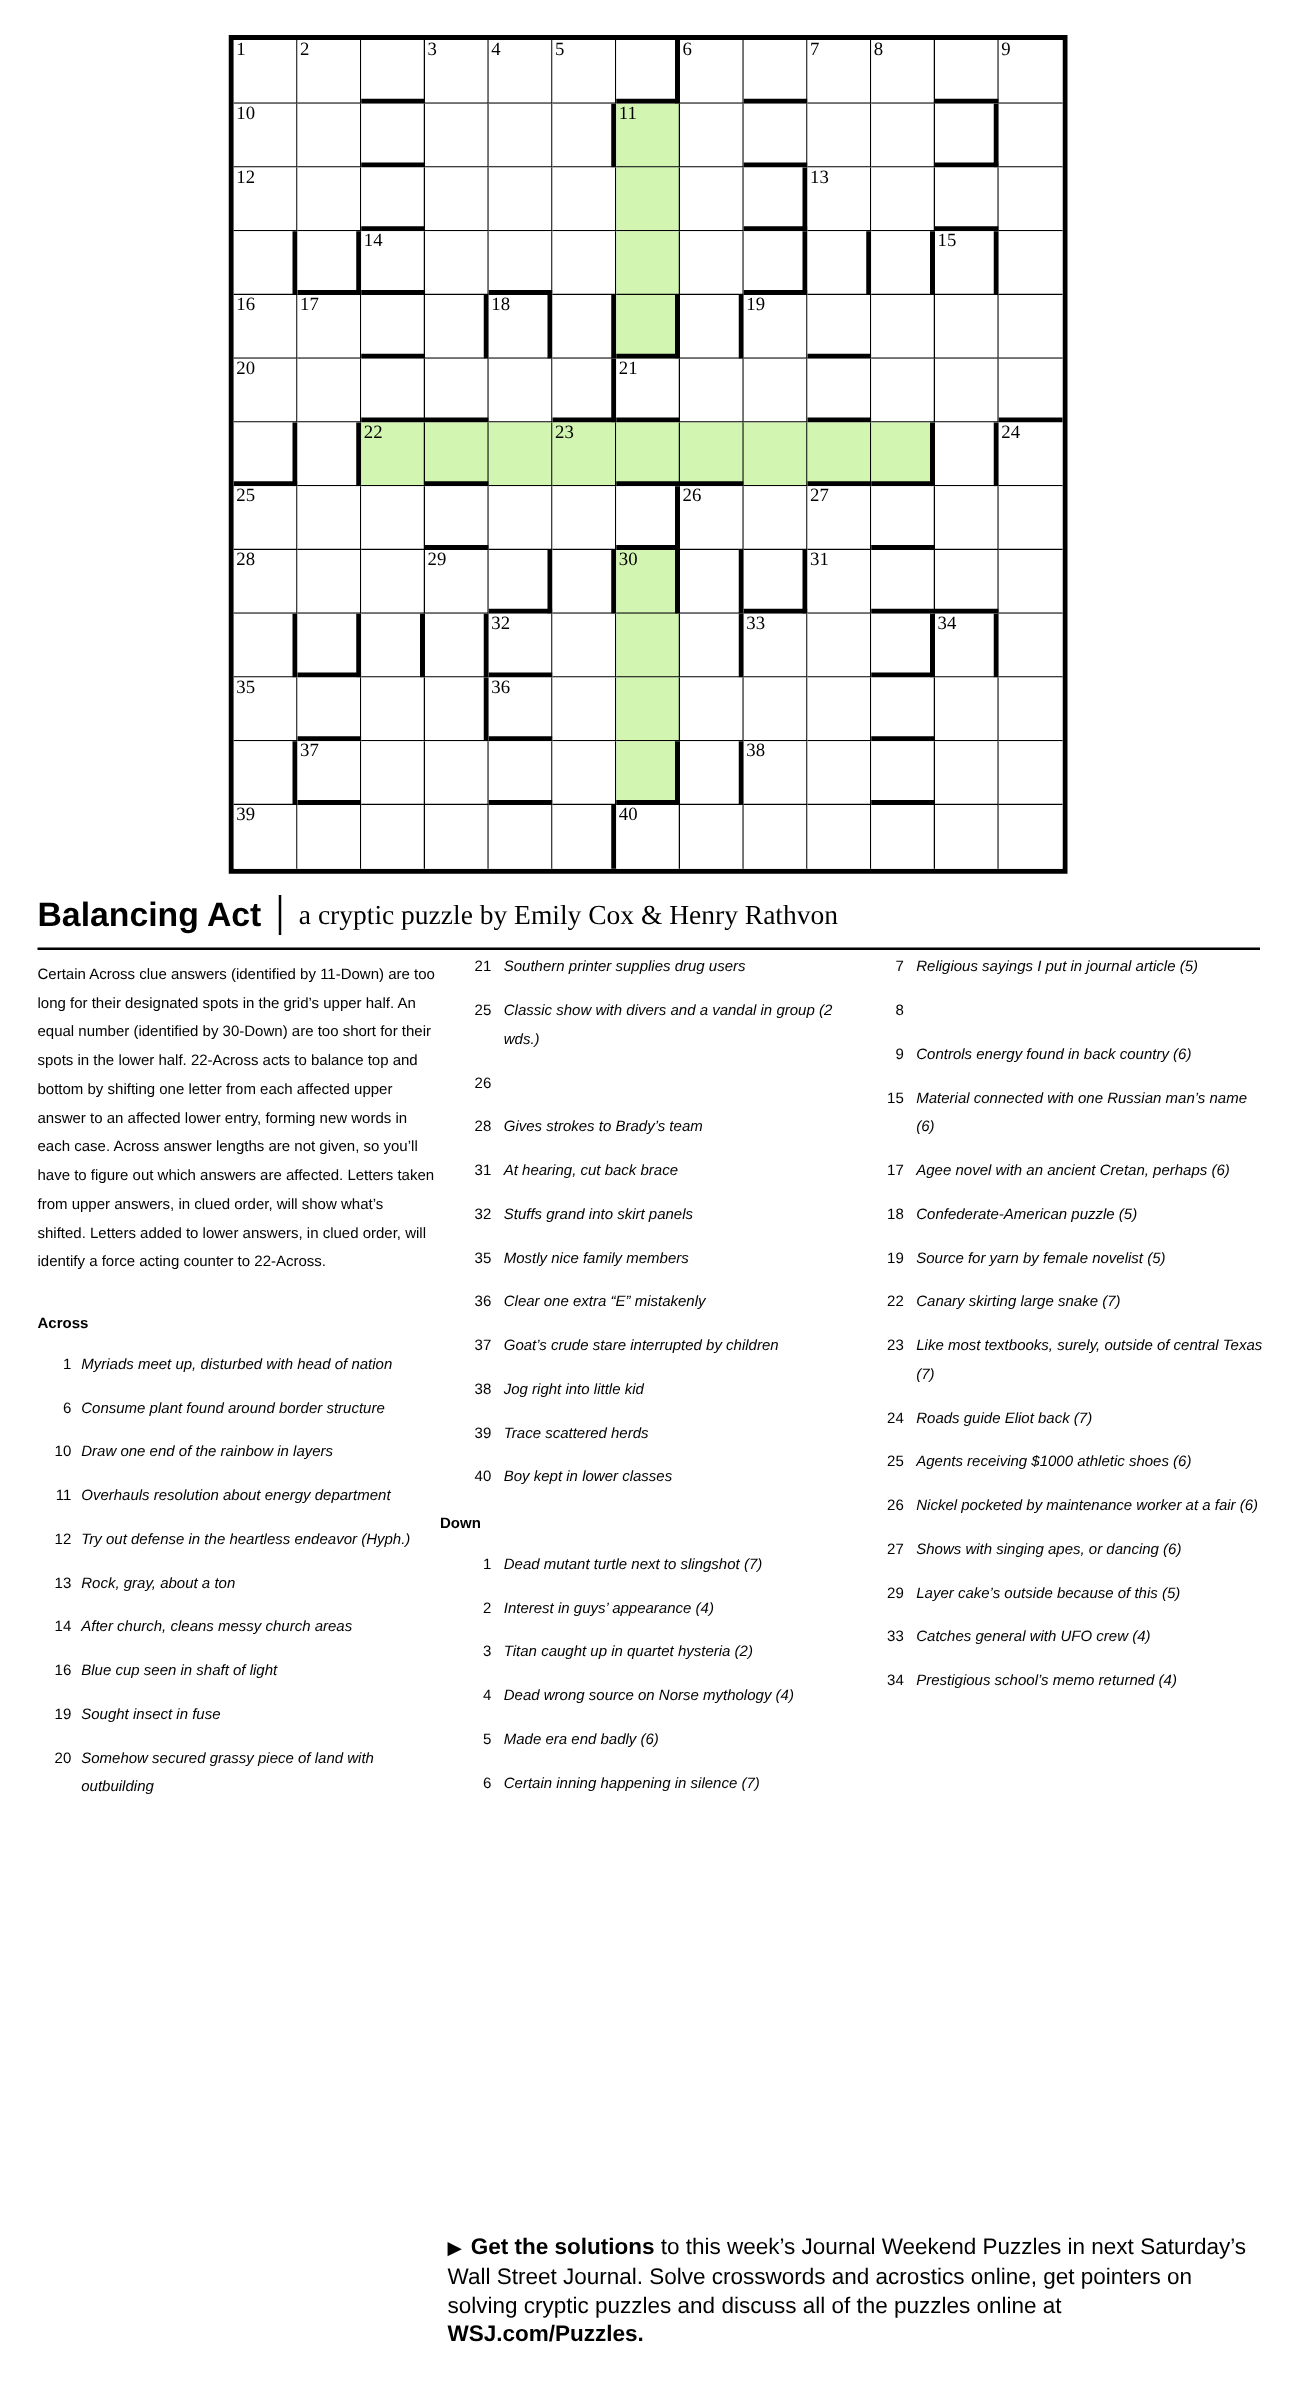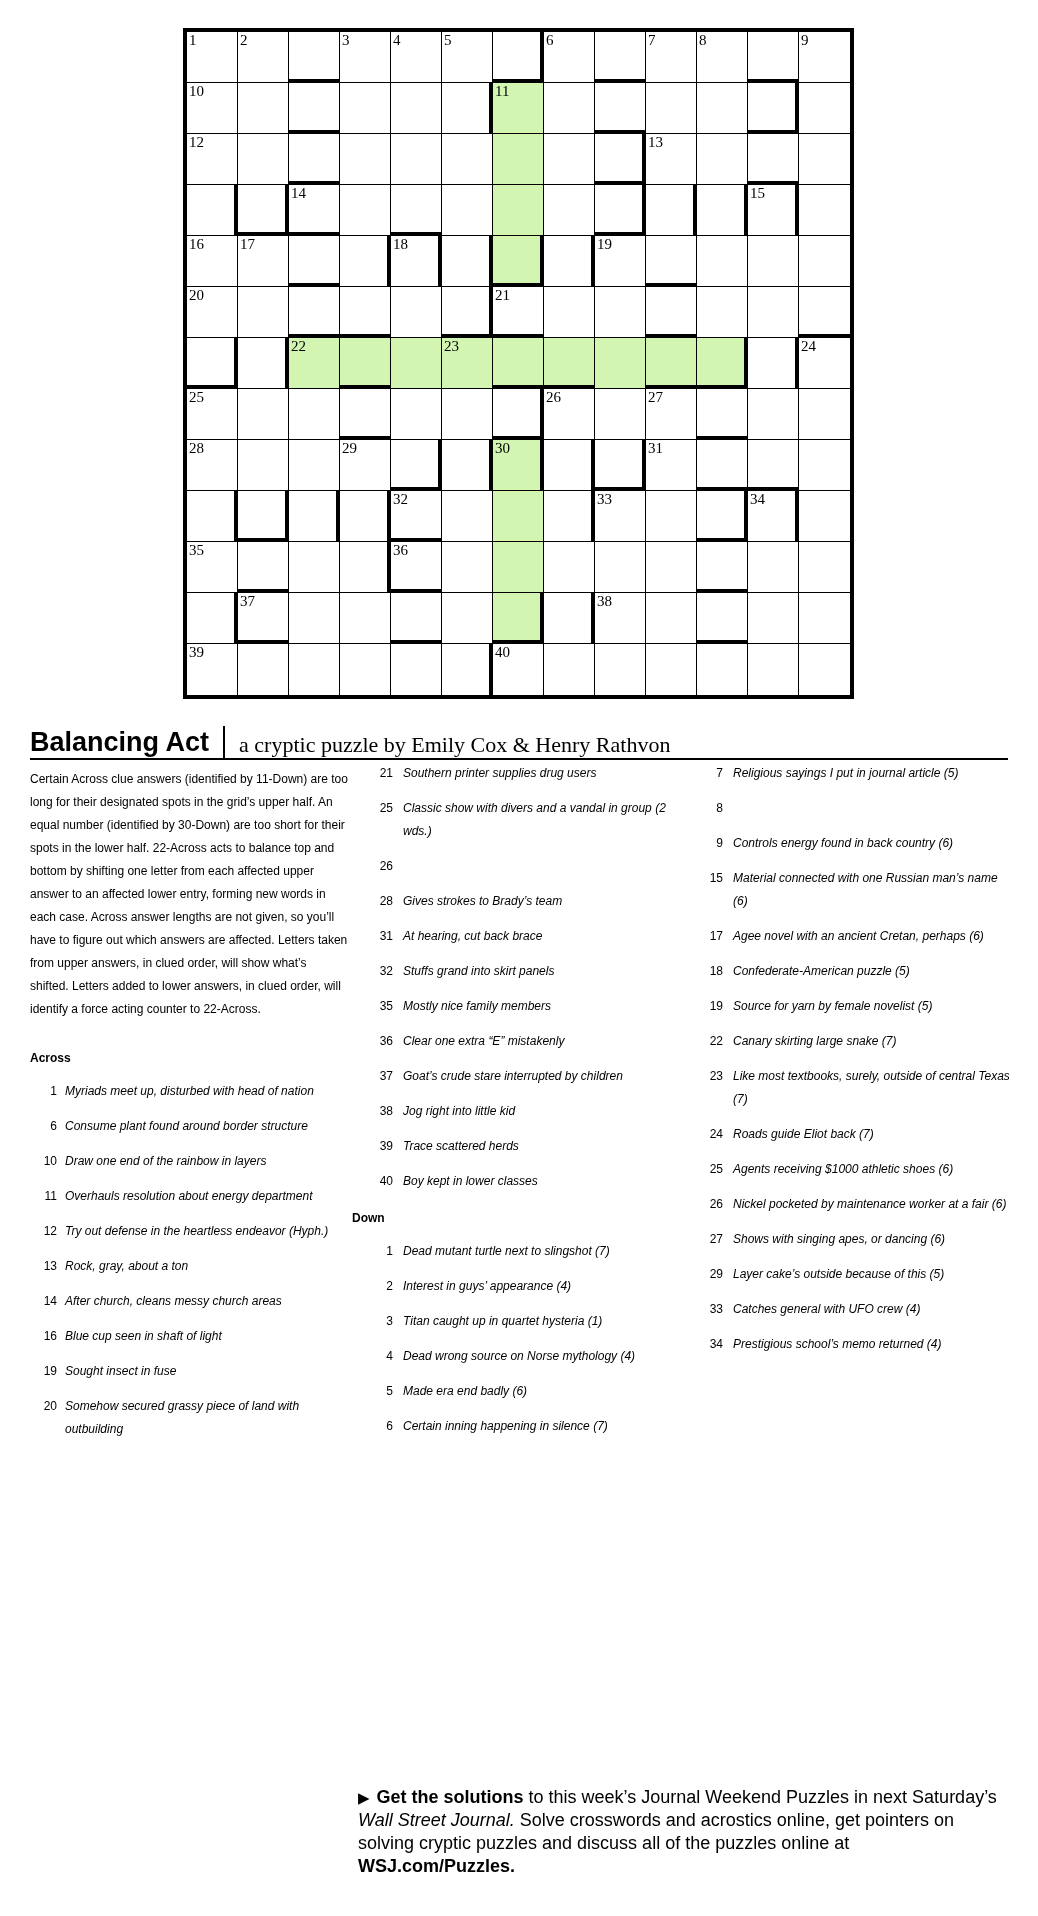--- a/index.html
+++ b/index.html
@@ -11,21 +11,21 @@
         border:4px solid #000;background:#fff;}
   .cell{position:relative;box-sizing:border-box;border-right:1px solid #000;border-bottom:1px solid #000;background:#fff;}
   .cell.lc{border-right:none;}
   .cell.lr{border-bottom:none;}
   .cell.hr{border-right-width:4px;}
   .cell.hb{border-bottom-width:4px;}
   .num{position:absolute;top:0;left:2px;font-family:"Liberation Serif",serif;font-size:15px;line-height:17px;}
 
   
   .titlebar{position:absolute;left:30px;top:706px;width:978px;height:52px;
-            border-bottom:2px solid #000;display:flex;align-items:flex-end;}
+            border-bottom:2px solid #000;display:flex;align-items:center;}
   .title{font-weight:bold;font-size:27px;letter-spacing:0px;}
   .divider{width:2px;height:32px;background:#000;margin:0 14px 0 14px;}
   .byline{font-family:"Liberation Serif",serif;font-size:22px;}
 
   
   .col{position:absolute;font-size:12px;line-height:23px;}
   .col-left{left:30px;top:768px;width:318px;}
   .col-mid{left:352px;top:762px;width:318px;}
   .col-right{left:676px;top:762px;width:337px;}
   .intro{margin:0 0 0 0;}
@@ -34,21 +34,21 @@
   .clue{display:flex;margin-bottom:12px;}
   .cnum{flex:0 0 27px;text-align:right;margin-right:8px;}
   .col-mid .cnum{flex:0 0 41px;margin-right:10px;}
   .col-right .cnum{flex:0 0 47px;margin-right:10px;}
   .ctext{flex:1;font-style:italic;}
 
   
   .footer{position:absolute;left:358px;top:1786px;width:648px;font-size:18px;line-height:23px;}
   .tri{font-size:15px;margin-right:7px;}
   .b{font-weight:bold;}
-  .i{font-style:italic;}
+  .i{}
 </style>
 </head>
 <body>
 
 <div class="grid">
     <div class="cell">
       <span class="num">1</span>
     </div>
     <div class="cell">
       <span class="num">2</span>
@@ -406,21 +406,21 @@
       <div class="clue">
         <span class="cnum">1</span>
         <span class="ctext">Dead mutant turtle next to slingshot (7)</span>
       </div>
       <div class="clue">
         <span class="cnum">2</span>
         <span class="ctext">Interest in guys’ appearance (4)</span>
       </div>
       <div class="clue">
         <span class="cnum">3</span>
-        <span class="ctext">Titan caught up in quartet hysteria (1)</span>
+        <span class="ctext">Titan caught up in quartet hysteria (2)</span>
       </div>
       <div class="clue">
         <span class="cnum">4</span>
         <span class="ctext">Dead wrong source on Norse mythology (4)</span>
       </div>
       <div class="clue">
         <span class="cnum">5</span>
         <span class="ctext">Made era end badly (6)</span>
       </div>
       <div class="clue">

